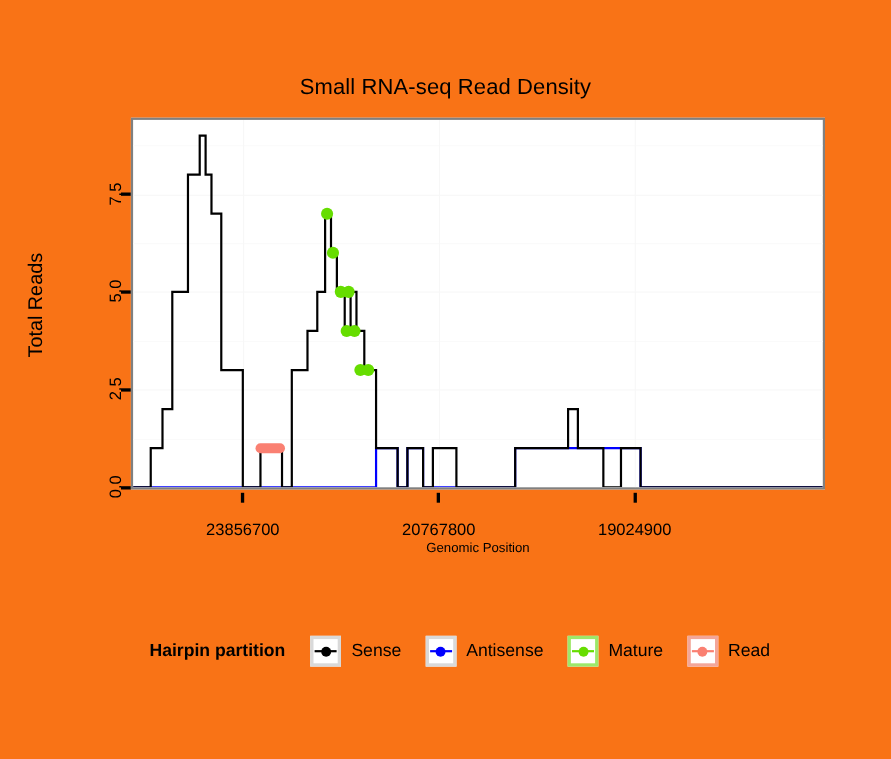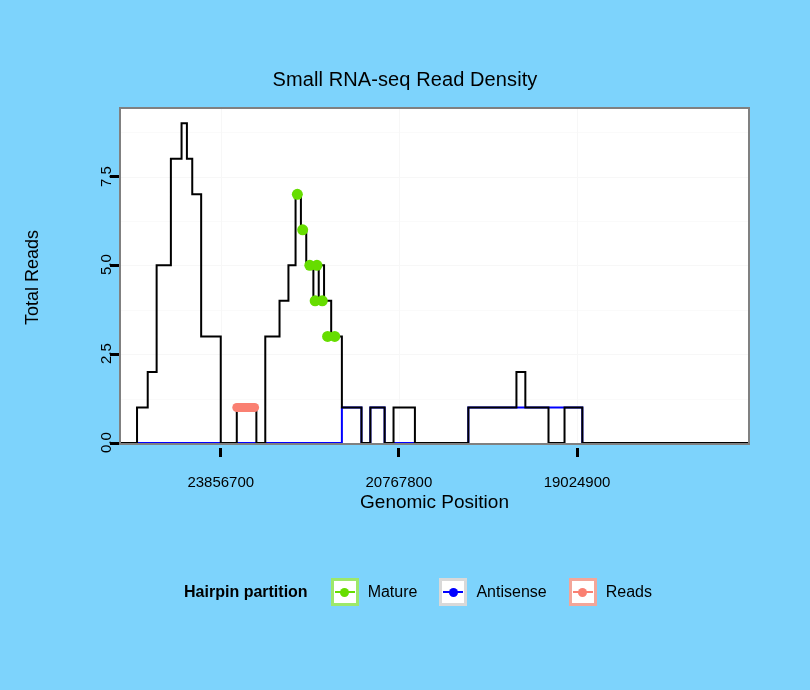--- a/index.html
+++ b/index.html
@@ -11,21 +11,21 @@
     width: 810px;
     height: 690px;
     font-family: "Liberation Sans", sans-serif;
     color: #000000;
     overflow: hidden;
     position: relative;
   }
   #root {
     position: absolute;
     inset: 0;
-    background: #7dd3fc;
+    background: #f97316;
     text-decoration: underline;
   }
 
   
   .chart-title {
     position: absolute;
     left: 0;
     top: 68px;
     width: 810px;
     text-align: center;
@@ -129,21 +129,21 @@
     color: #000;
     white-space: nowrap;
     transform: translateX(-50%);
   }
   .x-axis-title {
     position: absolute;
     left: 0;
     top: 46px;
     width: 631px;
     text-align: center;
-    font-size: 19px;
+    font-size: 12px;
     color: #000;
   }
 
   
   .legend {
     position: absolute;
     left: 0;
     top: 578px;
     width: 810px;
     display: flex;
@@ -260,36 +260,43 @@
         <div class="x-tick-mark" style="left: 456.5px;"></div>
         <div class="x-tick-label" style="left: 458px;">19024900</div>
       </div>
     <div class="x-axis-title">Genomic Position</div>
   </div>
 
   <div class="legend">
     <div class="legend-title">Hairpin partition</div>
     <div id="legend-items" style="display:flex;align-items:center;">
         <div class="legend-item">
-          <div class="legend-key" style="border-color: rgb(157, 232, 106);">
-            <div class="key-line" style="background: rgb(102, 221, 0);"></div>
-            <div class="key-dot" style="background: rgb(102, 221, 0);"></div>
+          <div class="legend-key" style="border-color: rgb(217, 217, 217);">
+            <div class="key-line" style="background: rgb(0, 0, 0);"></div>
+            <div class="key-dot" style="background: rgb(0, 0, 0);"></div>
           </div>
-          <span class="legend-label">Mature</span>
+          <span class="legend-label">Sense</span>
         </div>
         <div class="legend-item">
           <div class="legend-key" style="border-color: rgb(217, 217, 217);">
             <div class="key-line" style="background: rgb(0, 0, 255);"></div>
             <div class="key-dot" style="background: rgb(0, 0, 255);"></div>
           </div>
           <span class="legend-label">Antisense</span>
         </div>
         <div class="legend-item">
+          <div class="legend-key" style="border-color: rgb(157, 232, 106);">
+            <div class="key-line" style="background: rgb(102, 221, 0);"></div>
+            <div class="key-dot" style="background: rgb(102, 221, 0);"></div>
+          </div>
+          <span class="legend-label">Mature</span>
+        </div>
+        <div class="legend-item">
           <div class="legend-key" style="border-color: rgb(243, 166, 153);">
             <div class="key-line" style="background: rgb(250, 128, 114);"></div>
             <div class="key-dot" style="background: rgb(250, 128, 114);"></div>
           </div>
-          <span class="legend-label">Reads</span>
+          <span class="legend-label">Read</span>
         </div>
       </div>
   </div>
 
 </div>
 
 </body></html>

